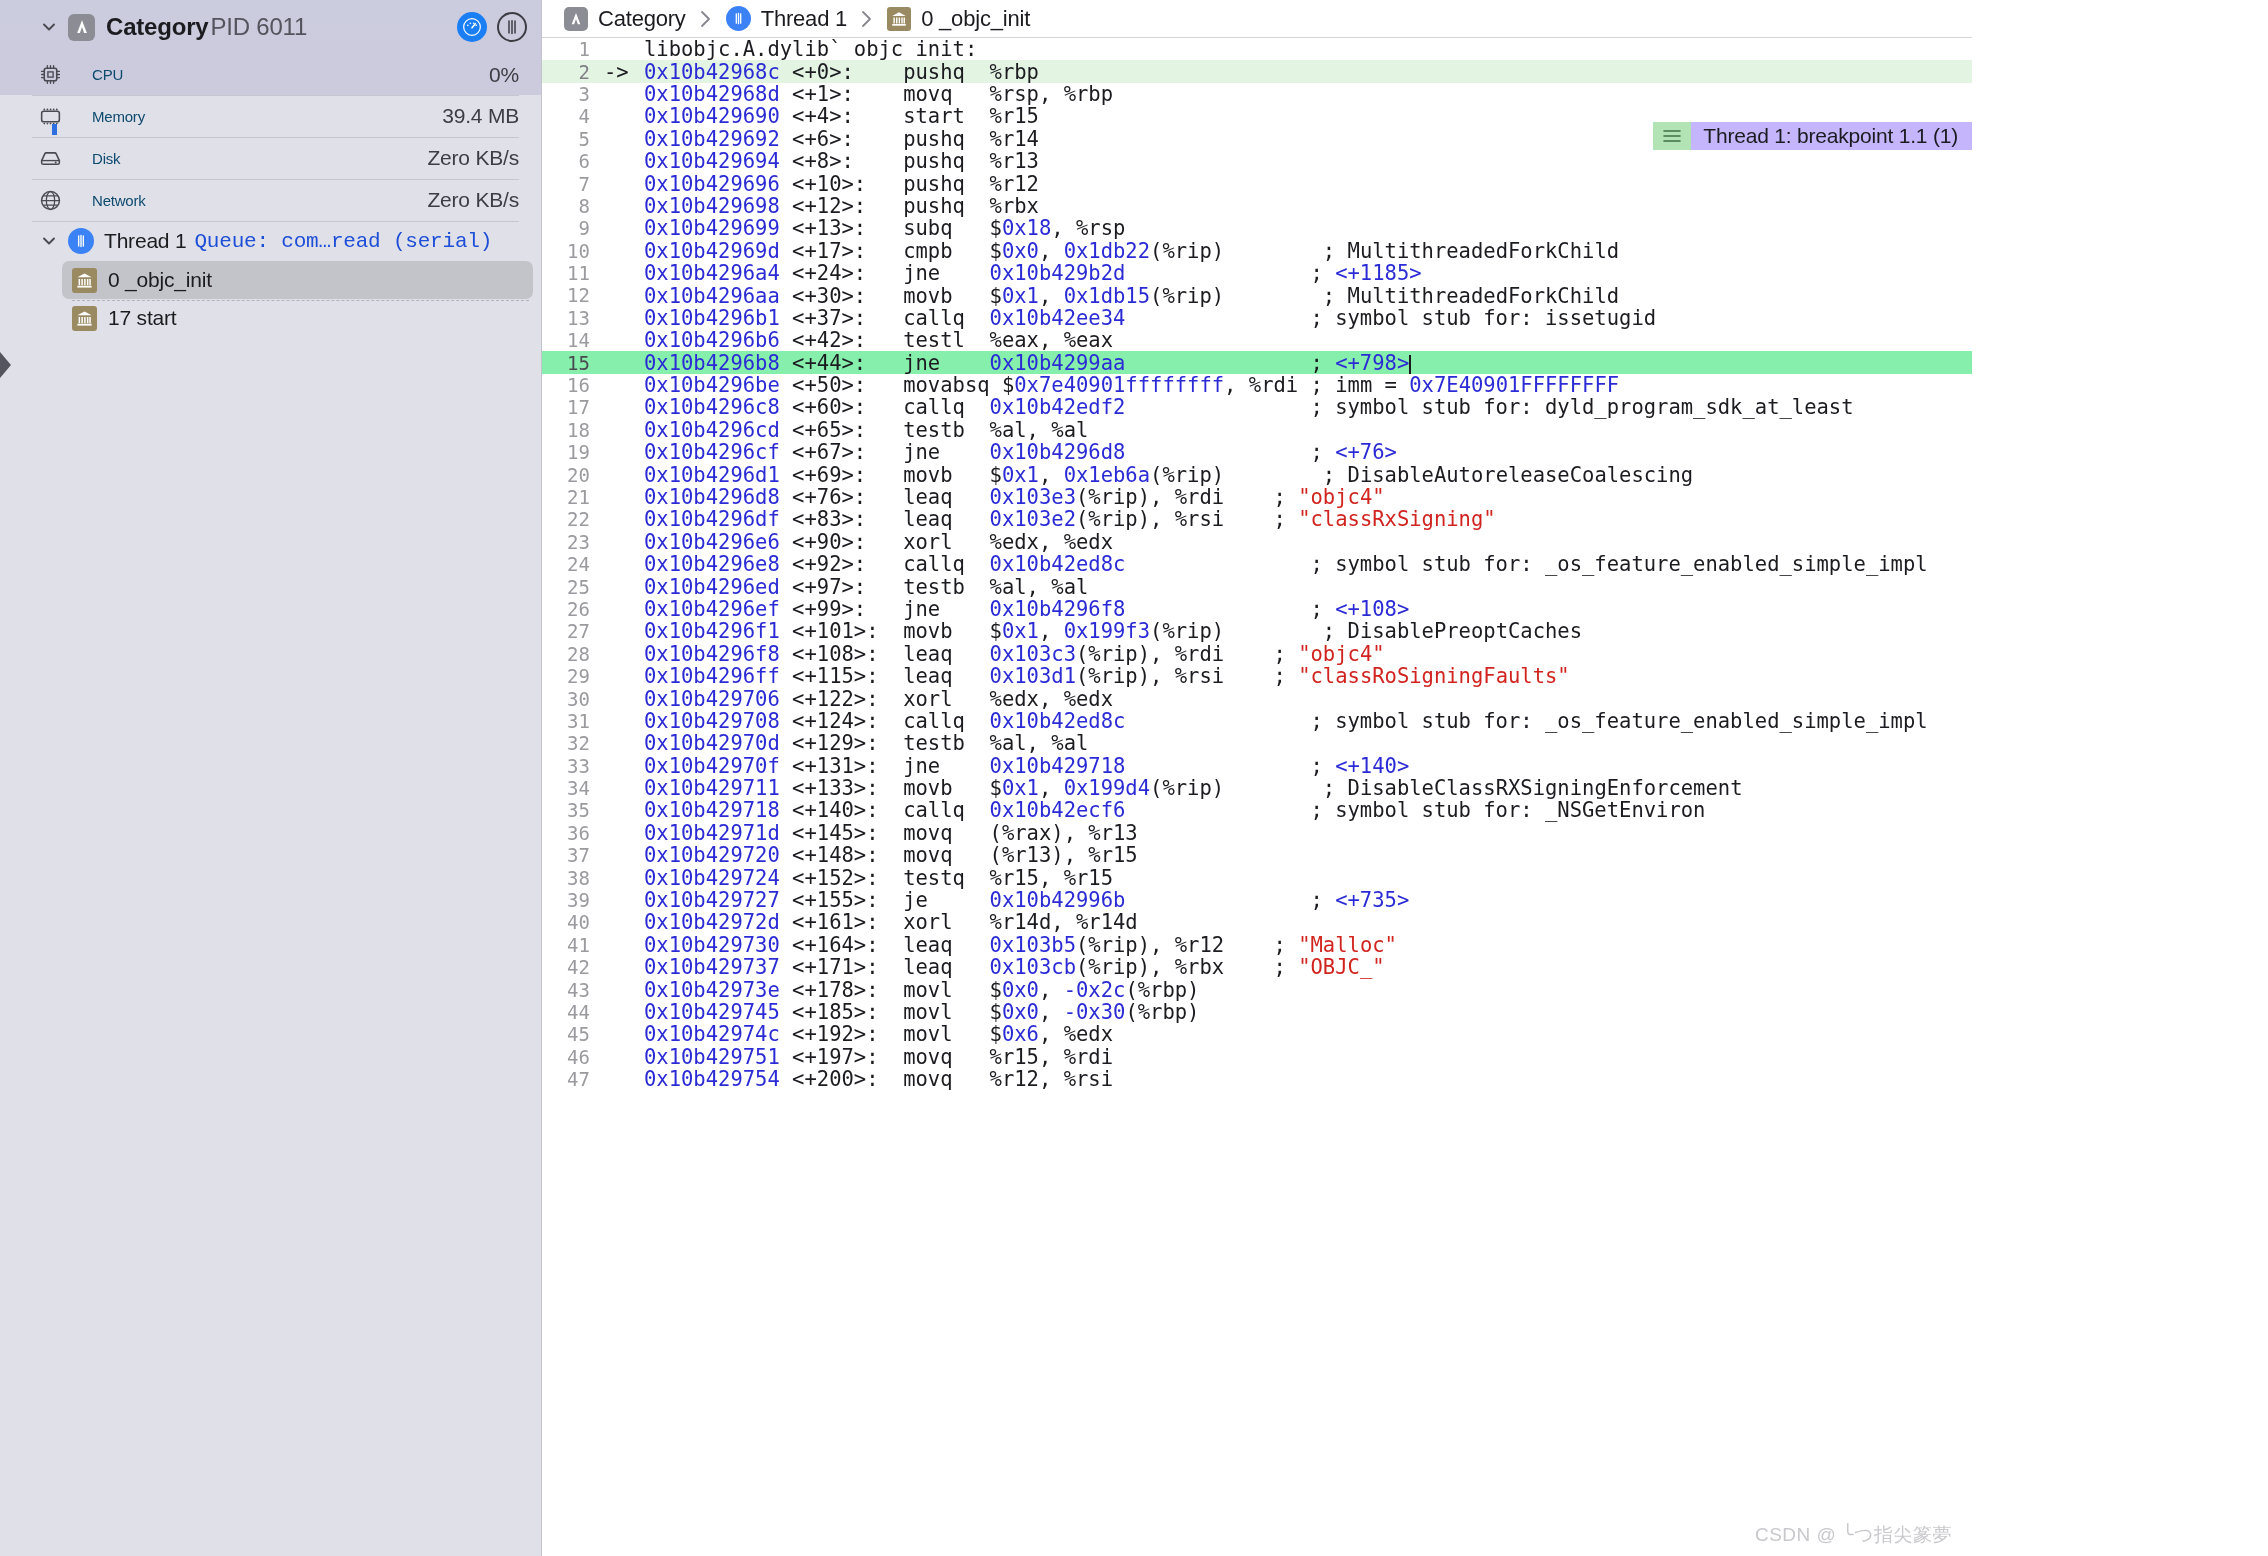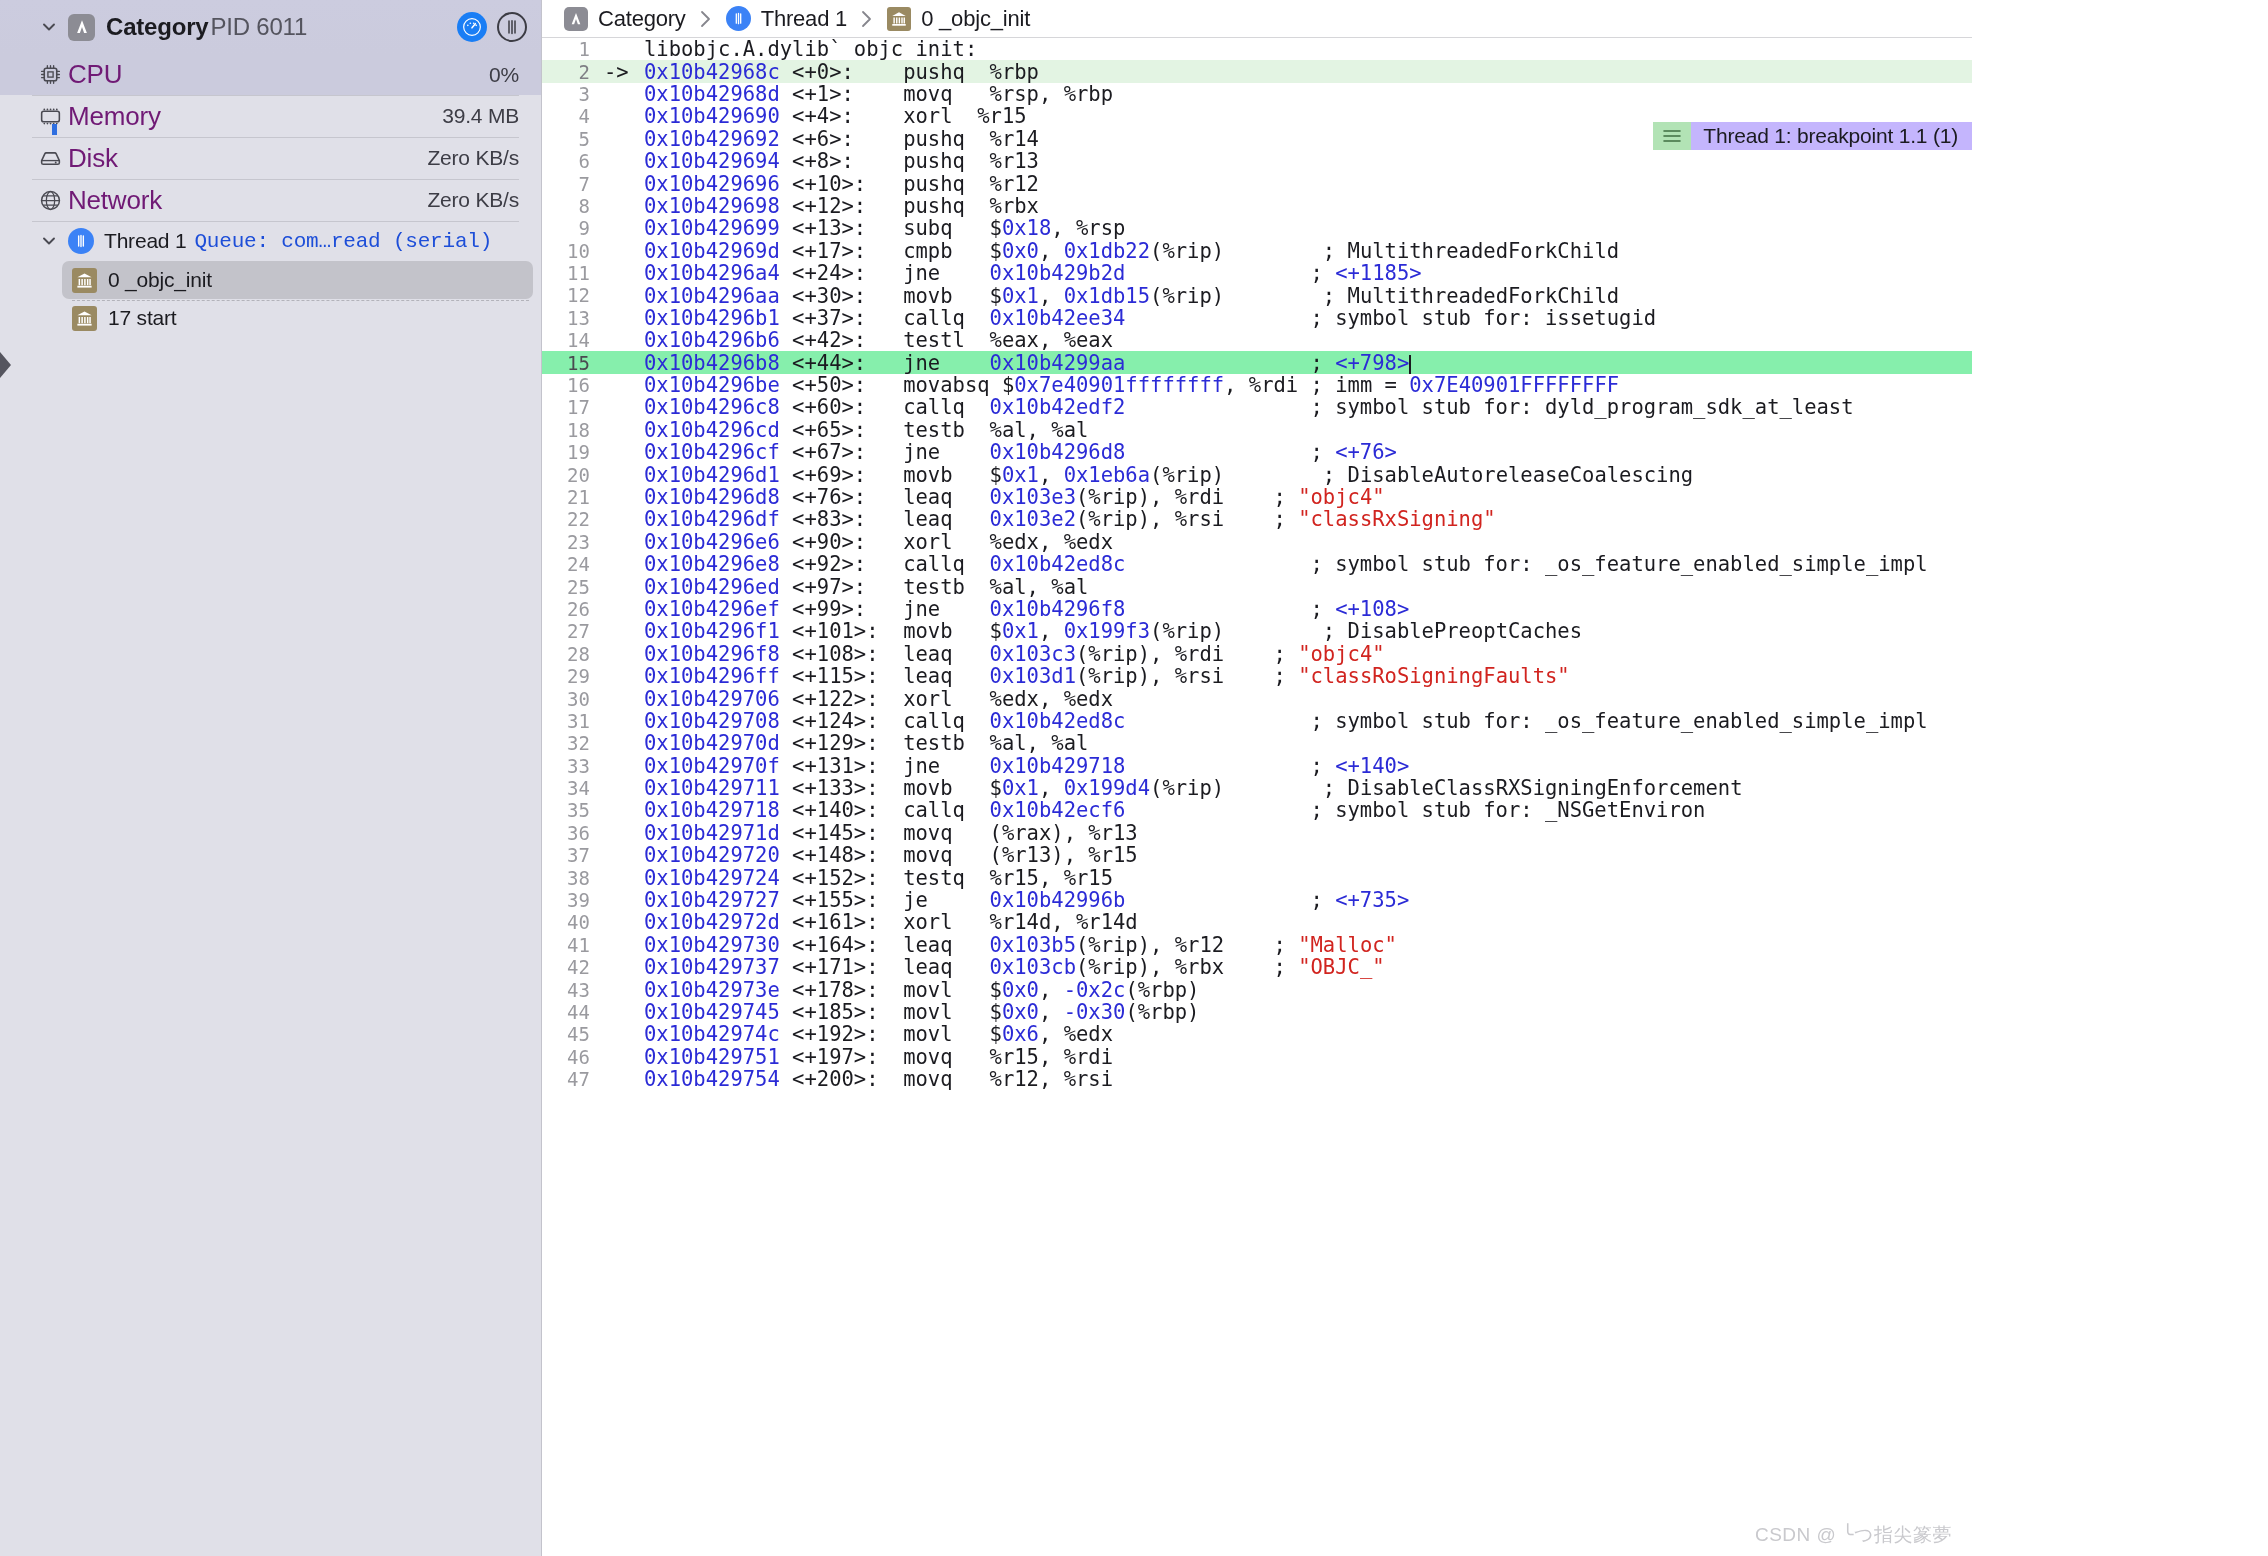--- a/index.html
+++ b/index.html
@@ -61,21 +61,21 @@
     height: 42px; display: flex; align-items: center;
     padding: 0 22px 0 38px;
     position: relative;
   }
   .gauge-row.cpu { background: #cbcbdd; height: 41px; }
   .gauge-row.divider-top::before {
     content: ""; position: absolute; top: 0; left: 32px; right: 22px;
     border-top: 1px solid #c6c6ce;
   }
   .g-icon { width: 30px; flex: 0 0 30px; display:flex; align-items:center; color:#4a4a52; }
-  .g-label { font-size: 26px; color: #701a75; margin-left: 0; letter-spacing:-0.2px; }
+  .g-label { font-size: 15px; color: #0c4a6e; margin-left: 24px; letter-spacing:-0.2px; }
   .g-value { margin-left: auto; font-size: 21px; color: #3d3d46; letter-spacing:-0.2px;}
   .mem-bar {
     position: absolute; left: 52px; bottom: 2px;
     width: 5px; height: 11px; background: #2f6fe0;
   }
 
   .thread-row {
     height: 40px; display: flex; align-items: center;
     padding: 0 12px 0 38px; position: relative;
   }
@@ -362,21 +362,21 @@
         </span>
         <span class="crumb-text">0 _objc_init</span>
       </span>
     </div>
 
     <div id="code">
       <div id="code-lines">
           <div class="cline"><span class="gutter">1</span><span class="arrow"></span><span class="codetext"><span class="cmt">libobjc.A.dylib`_objc_init:</span></span></div>
           <div class="cline current"><span class="gutter">2</span><span class="arrow">-&gt;</span><span class="codetext"><span class="addr">0x10b42968c</span><span class="off"> &lt;+0&gt;:    </span><span class="mn">pushq  %rbp</span></span></div>
           <div class="cline"><span class="gutter">3</span><span class="arrow"></span><span class="codetext"><span class="addr">0x10b42968d</span><span class="off"> &lt;+1&gt;:    </span><span class="mn">movq   %rsp, %rbp</span></span></div>
-          <div class="cline"><span class="gutter">4</span><span class="arrow"></span><span class="codetext"><span class="addr">0x10b429690</span><span class="off"> &lt;+4&gt;:    </span><span class="mn">xorl  %r15</span></span></div>
+          <div class="cline"><span class="gutter">4</span><span class="arrow"></span><span class="codetext"><span class="addr">0x10b429690</span><span class="off"> &lt;+4&gt;:    </span><span class="mn">start  %r15</span></span></div>
           <div class="cline"><span class="gutter">5</span><span class="arrow"></span><span class="codetext"><span class="addr">0x10b429692</span><span class="off"> &lt;+6&gt;:    </span><span class="mn">pushq  %r14</span></span></div>
           <div class="cline"><span class="gutter">6</span><span class="arrow"></span><span class="codetext"><span class="addr">0x10b429694</span><span class="off"> &lt;+8&gt;:    </span><span class="mn">pushq  %r13</span></span></div>
           <div class="cline"><span class="gutter">7</span><span class="arrow"></span><span class="codetext"><span class="addr">0x10b429696</span><span class="off"> &lt;+10&gt;:   </span><span class="mn">pushq  %r12</span></span></div>
           <div class="cline"><span class="gutter">8</span><span class="arrow"></span><span class="codetext"><span class="addr">0x10b429698</span><span class="off"> &lt;+12&gt;:   </span><span class="mn">pushq  %rbx</span></span></div>
           <div class="cline"><span class="gutter">9</span><span class="arrow"></span><span class="codetext"><span class="addr">0x10b429699</span><span class="off"> &lt;+13&gt;:   </span><span class="mn">subq   $</span><span class="num">0x18</span><span class="mn">, %rsp</span></span></div>
           <div class="cline"><span class="gutter">10</span><span class="arrow"></span><span class="codetext"><span class="addr">0x10b42969d</span><span class="off"> &lt;+17&gt;:   </span><span class="mn">cmpb   $</span><span class="num">0x0</span><span class="mn">, </span><span class="num">0x1db22</span><span class="mn">(%rip)        </span><span class="cmt">; MultithreadedForkChild</span></span></div>
           <div class="cline"><span class="gutter">11</span><span class="arrow"></span><span class="codetext"><span class="addr">0x10b4296a4</span><span class="off"> &lt;+24&gt;:   </span><span class="mn">jne    </span><span class="num">0x10b429b2d</span><span class="cmt">               ; </span><span class="cmtlink">&lt;+1185&gt;</span></span></div>
           <div class="cline"><span class="gutter">12</span><span class="arrow"></span><span class="codetext"><span class="addr">0x10b4296aa</span><span class="off"> &lt;+30&gt;:   </span><span class="mn">movb   $</span><span class="num">0x1</span><span class="mn">, </span><span class="num">0x1db15</span><span class="mn">(%rip)        </span><span class="cmt">; MultithreadedForkChild</span></span></div>
           <div class="cline"><span class="gutter">13</span><span class="arrow"></span><span class="codetext"><span class="addr">0x10b4296b1</span><span class="off"> &lt;+37&gt;:   </span><span class="mn">callq  </span><span class="num">0x10b42ee34</span><span class="cmt">               ; symbol stub for: issetugid</span></span></div>
           <div class="cline"><span class="gutter">14</span><span class="arrow"></span><span class="codetext"><span class="addr">0x10b4296b6</span><span class="off"> &lt;+42&gt;:   </span><span class="mn">testl  %eax, %eax</span></span></div>

